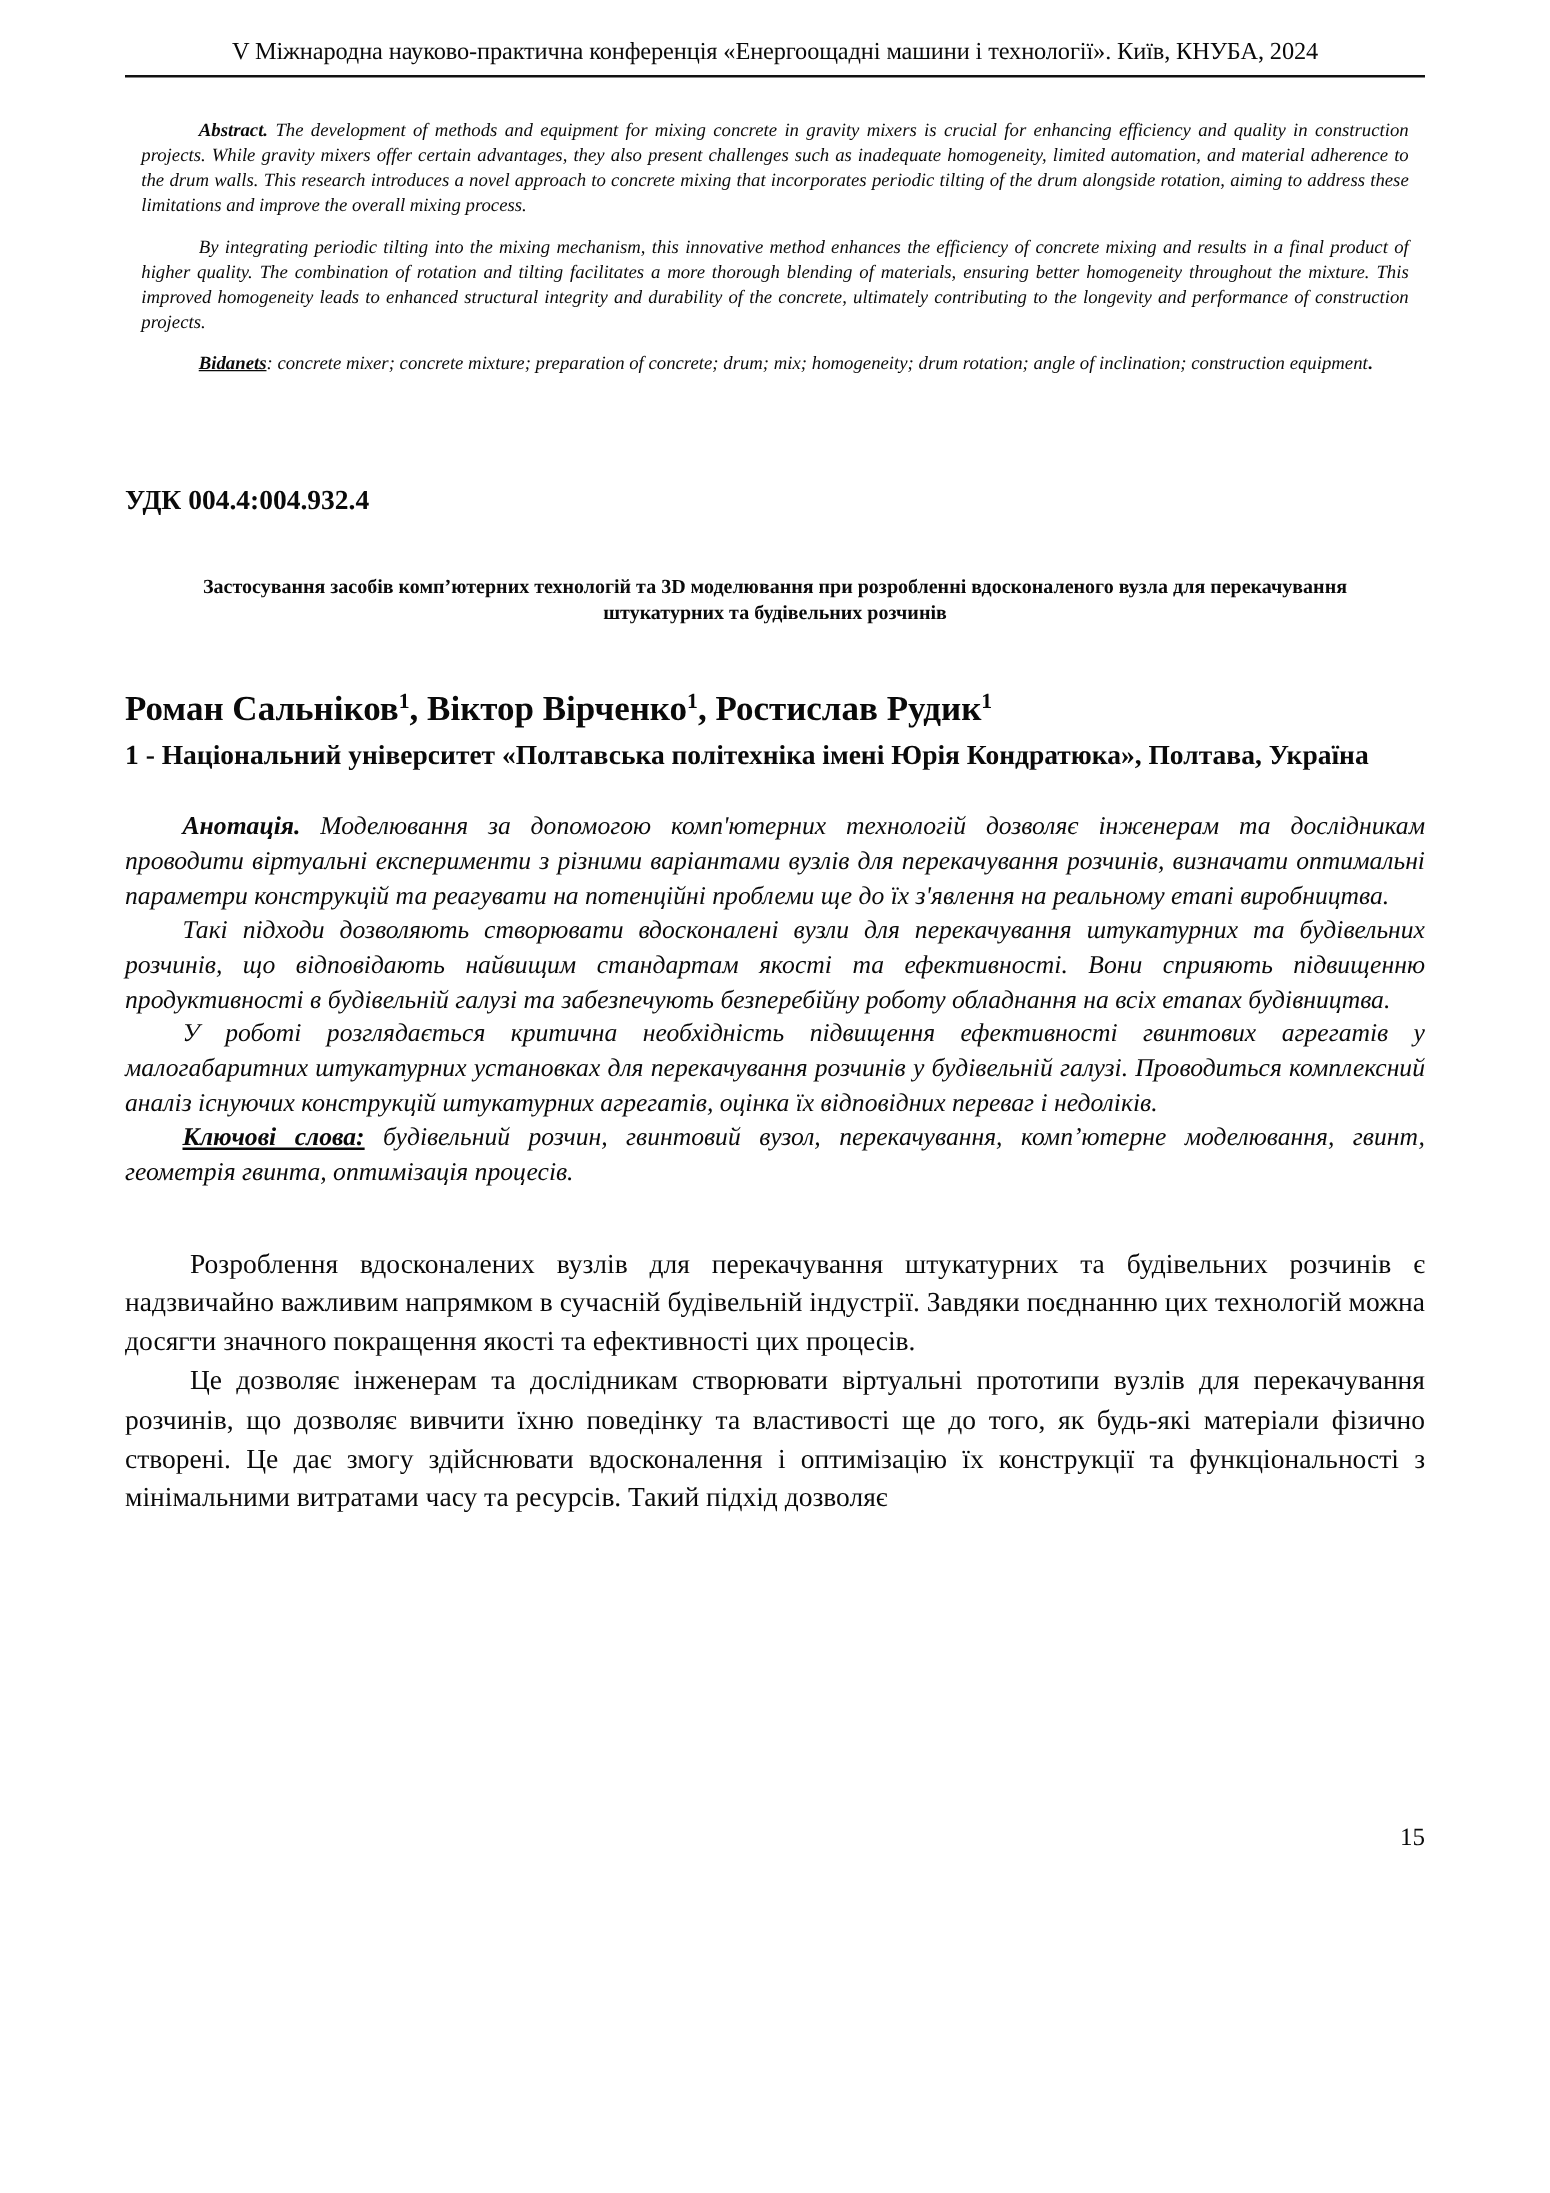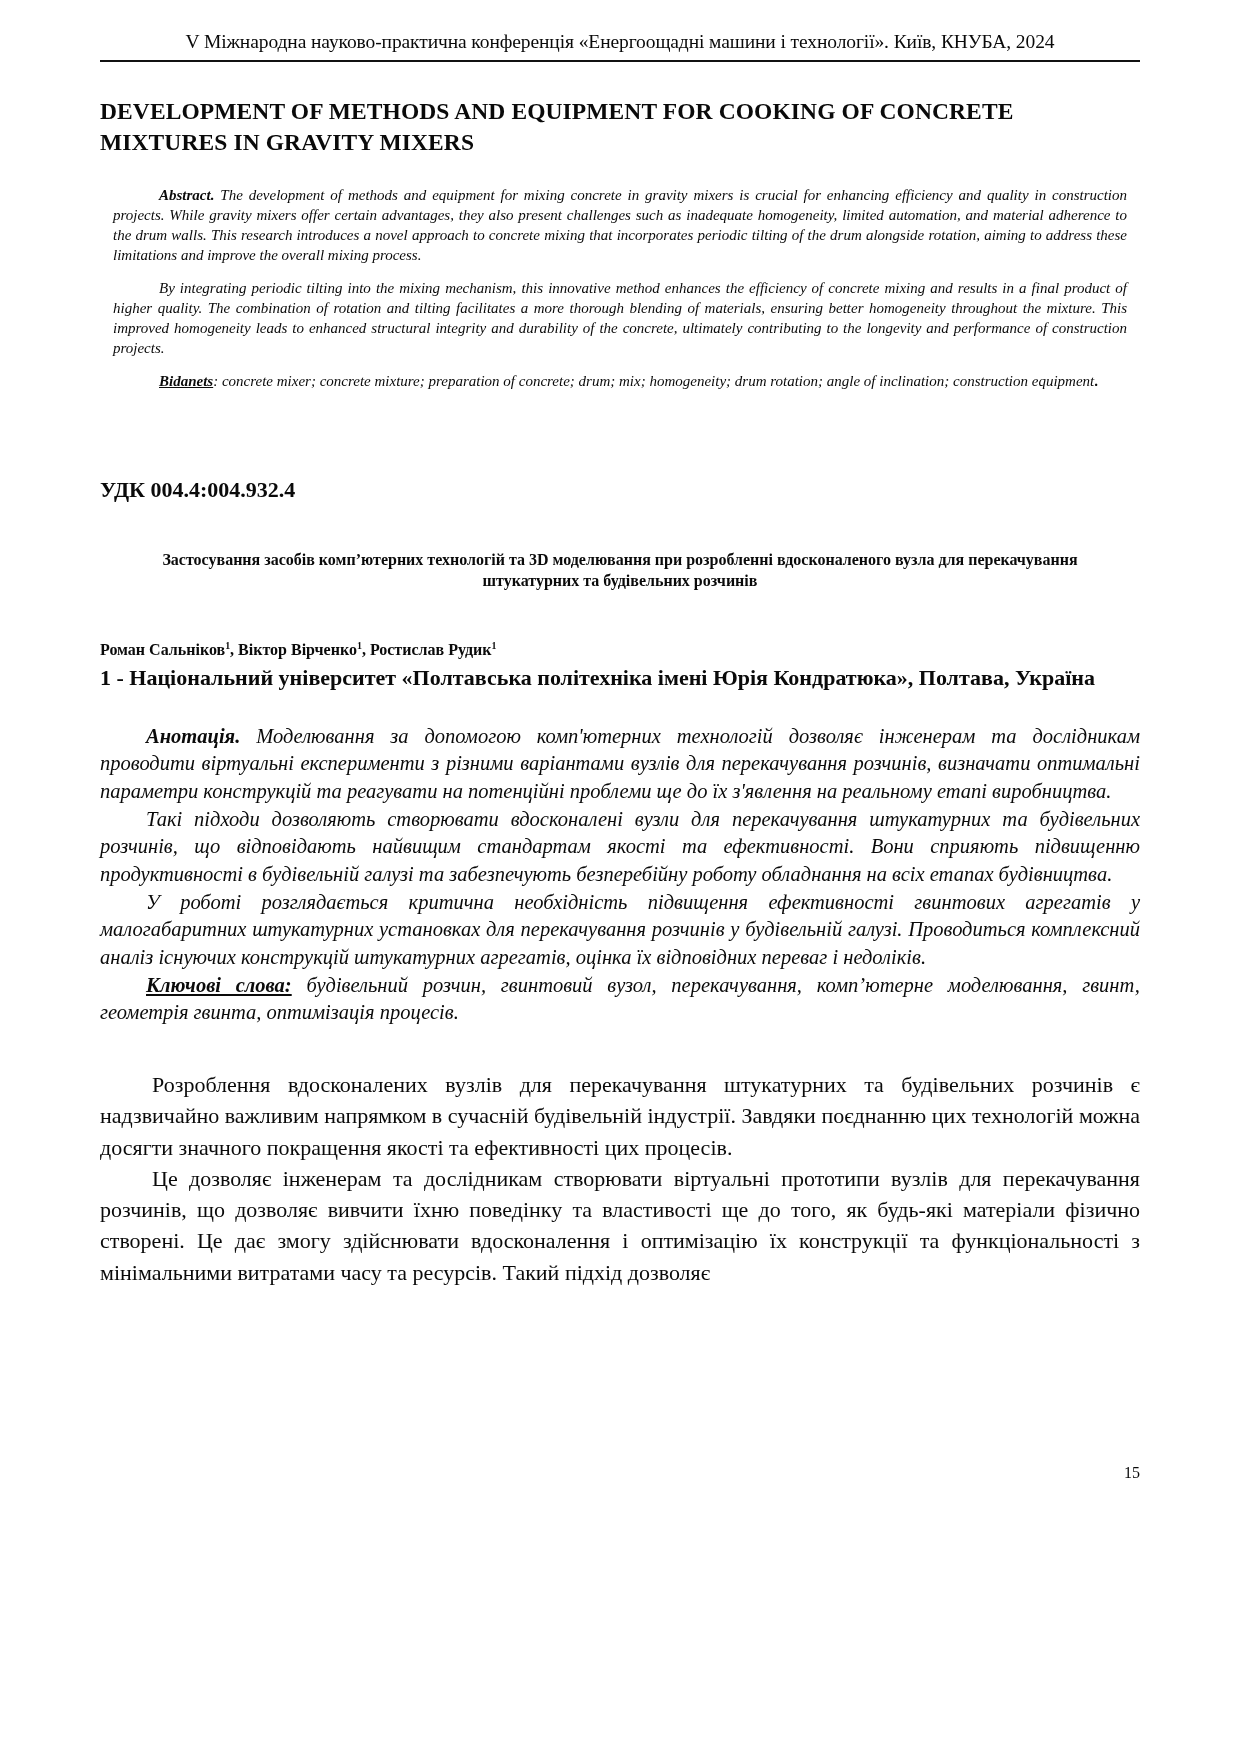--- a/index.html
+++ b/index.html
@@ -86,21 +86,21 @@
     font-size: 16px;
     line-height: 1.35;
     text-align: center;
     margin: 0;
     padding-top: 46px;
     padding-left: 24px;
     padding-right: 24px;
   }
   .ua-authors {
     font-weight: bold;
-    font-size: 16px;
+    font-size: 28px;
     line-height: 1.3;
     margin: 0;
     padding-top: 48px;
   }
   .ua-authors sup { font-size: 0.62em; vertical-align: super; font-weight: bold; }
   .ua-affil {
     font-size: 22px;
     line-height: 1.3;
     margin: 3px 0 0 0;
     font-weight: bold;
@@ -130,35 +130,34 @@
     text-indent: 52px;
     margin: 0;
   }
   .body-par.first { margin-top: 42px; }
 
   
   .page-number {
     position: absolute;
     right: 100px;
     bottom: 56px;
-    font-size: 16px;
+    font-size: 20px;
     text-align: right;
   }
 </style>
 </head>
 <body>
 
 <div class="page">
 
   <div class="content">
 
     <div class="running-head">V Міжнародна науково-практична конференція «Енергоощадні машини і технології». Київ, КНУБА, 2024</div>
     <div class="head-rule"></div>
 
-    <h1 class="en-title">DEVELOPMENT OF METHODS AND EQUIPMENT FOR COOKING OF CONCRETE MIXTURES IN GRAVITY MIXERS</h1>
 
 
     <p class="abs-par first"><b>Abstract.</b><span> The development of methods and equipment for mixing concrete in gravity mixers is crucial for enhancing efficiency and quality in construction projects. While gravity mixers offer certain advantages, they also present challenges such as inadequate homogeneity, limited automation, and material adherence to the drum walls. This research introduces a novel approach to concrete mixing that incorporates periodic tilting of the drum alongside rotation, aiming to address these limitations and improve the overall mixing process.</span></p>
 
     <p class="abs-par">By integrating periodic tilting into the mixing mechanism, this innovative method enhances the efficiency of concrete mixing and results in a final product of higher quality. The combination of rotation and tilting facilitates a more thorough blending of materials, ensuring better homogeneity throughout the mixture. This improved homogeneity leads to enhanced structural integrity and durability of the concrete, ultimately contributing to the longevity and performance of construction projects.</p>
 
     <p class="abs-par"><span class="kw-label">Bidanets</span><span>: concrete mixer; concrete mixture; preparation of concrete; drum; mix; homogeneity; drum rotation; angle of inclination; construction equipment</span><span class="nb">.</span></p>
 
     <div class="udc">УДК 004.4:004.932.4</div>
 

